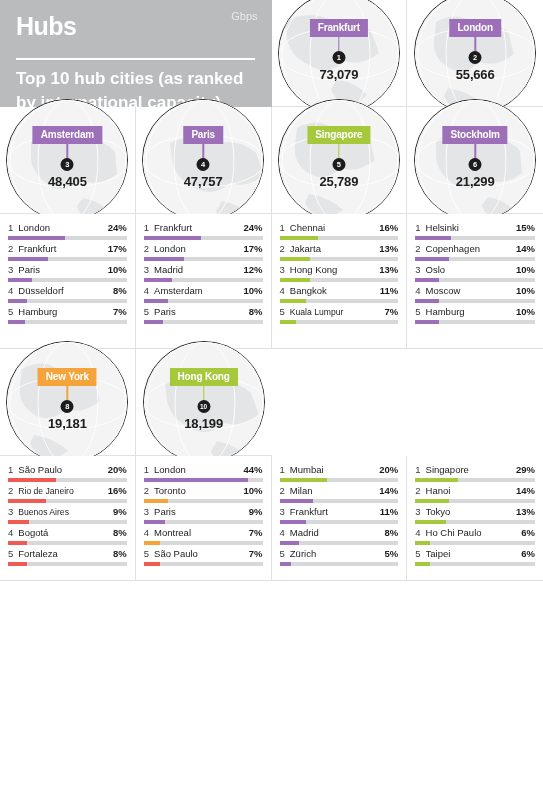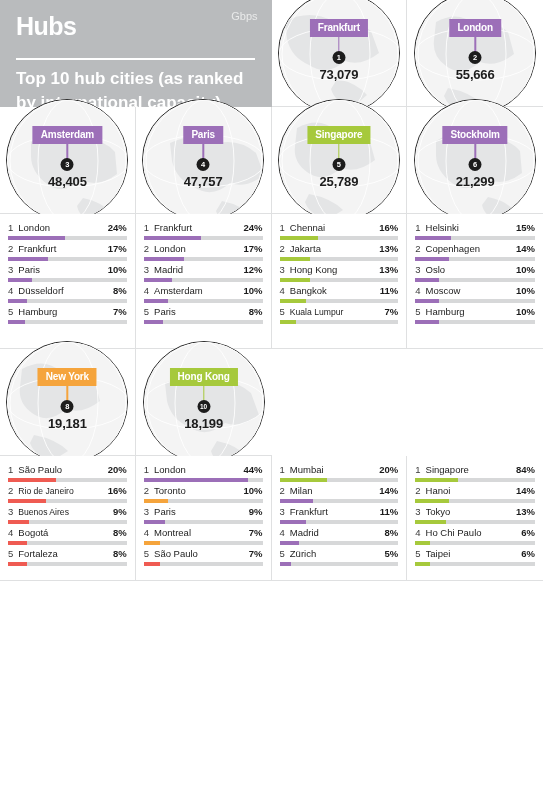--- a/index.html
+++ b/index.html
@@ -762,21 +762,21 @@
           <div class="track">
             <div class="fill" style="width: 10%; background: rgb(156, 111, 184);"></div>
           </div>
         </div>
       </div>
     <div class="cell list-cell">
         <div class="row">
           <div class="row-top">
             <span class="rank-num">1</span>
             <span class="row-city">Singapore</span>
-            <span class="row-pct">84%</span>
+            <span class="row-pct">29%</span>
           </div>
           <div class="track">
             <div class="fill" style="width: 36%; background: rgb(166, 201, 60);"></div>
           </div>
         </div>
         <div class="row">
           <div class="row-top">
             <span class="rank-num">2</span>
             <span class="row-city">Hanoi</span>
             <span class="row-pct">14%</span>

